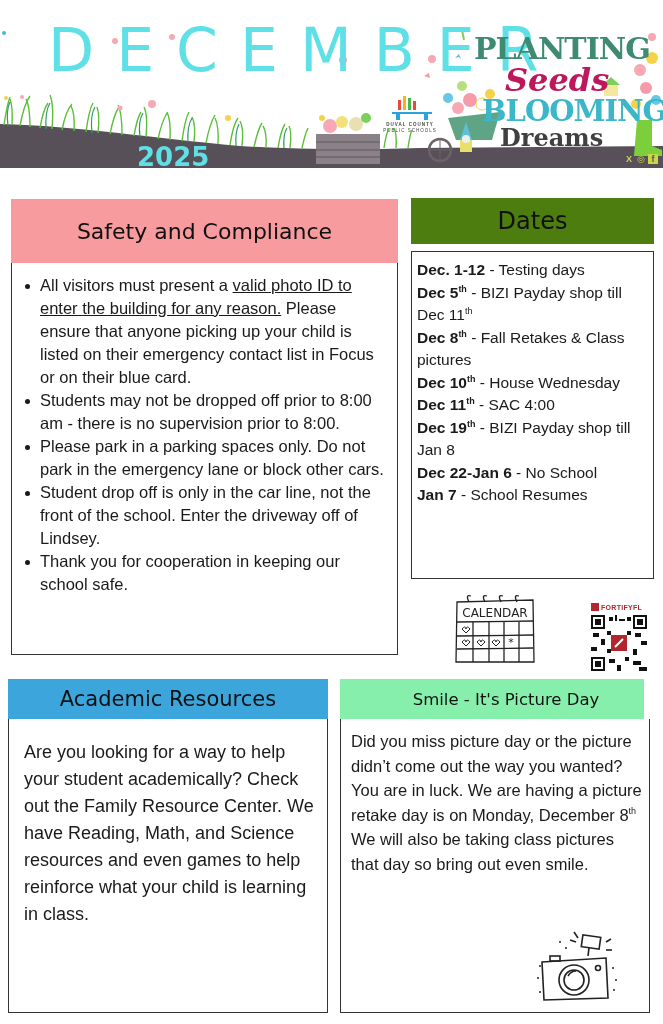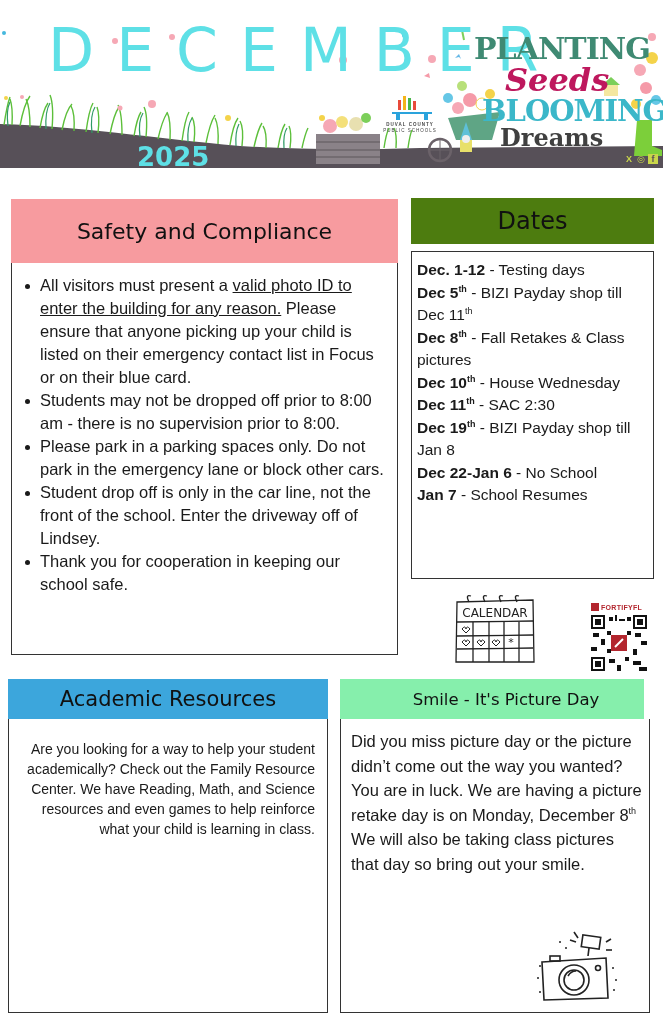--- a/index.html
+++ b/index.html
@@ -51,21 +51,21 @@
 
   
   .cal-icon { position: absolute; left: 453px; top: 594px; }
   .qr-wrap { position: absolute; left: 591px; top: 603px; width: 60px; }
   .qr-label { font-size: 7px; font-weight: bold; color: #b3262e; display: flex; align-items: center; gap: 2px; letter-spacing: 0.3px; }
   .qr-label .logo { display: inline-block; width: 8px; height: 8px; background: #b3262e; }
 
   
   .acad-hdr { left: 8px; top: 679px; width: 320px; height: 40px; background: #3ca6dc; font-size: 21px; }
   .acad-box { left: 8px; top: 719px; width: 320px; height: 294px; border-top: none; padding: 20px 12px 0 15px; }
-  .acad-box p { font-size: 14px; line-height: 20px; text-align: right; }
+  .acad-box p { font-size: 18px; line-height: 27px; }
 
   
   .pic-hdr { left: 340px; top: 679px; width: 304px; height: 40px; background: #86efac; font-size: 16.5px; padding-left: 28px; }
   .pic-box { left: 340px; top: 719px; width: 310px; height: 294px; border-top: none; padding: 10px 6px 0 10px; }
   .pic-box p { font-size: 16.5px; line-height: 24.5px; }
   .pic-box sup { font-size: 9px; line-height: 0; vertical-align: 7px; }
   .camera-icon { position: absolute; left: 536px; top: 930px; }
 </style>
 </head>
 <body>
@@ -226,21 +226,21 @@
 </div>
 
 <div class="hdr dates-hdr">
   <span>Dates</span>
 </div>
 <div class="box dates-box">
   <div class="date-line"><b>Dec.  1-12</b><span> - Testing days</span></div>
   <div class="date-line"><b>Dec 5</b><sup>th</sup><span> - BIZI Payday shop till Dec 11</span><sup class="n">th</sup></div>
   <div class="date-line"><b>Dec 8</b><sup>th</sup><span> - Fall Retakes &amp; Class pictures</span></div>
   <div class="date-line"><b>Dec 10</b><sup>th</sup><span> - House Wednesday</span></div>
-  <div class="date-line"><b>Dec 11</b><sup>th</sup><span> - SAC 2:30</span></div>
+  <div class="date-line"><b>Dec 11</b><sup>th</sup><span> - SAC 4:00</span></div>
   <div class="date-line"><b>Dec 19</b><sup>th</sup><span> - BIZI Payday shop till Jan 8</span></div>
   <div class="date-line"><b>Dec 22-Jan 6</b><span> - No School</span></div>
   <div class="date-line"><b>Jan 7</b><span> - School Resumes</span></div>
 </div>
 
 <svg class="cal-icon" width="84" height="70" viewBox="0 0 84 70">
   <g fill="none" stroke="#222" stroke-width="1.3">
     <path d="M4 8 L80 6 L81 68 L3 68 Z"></path>
     <path d="M16 8 q-4 -8 2 -6"></path>
       <path d="M32 8 q-4 -8 2 -6"></path>
@@ -315,21 +315,21 @@
 <div class="box acad-box">
   <p>Are you looking for a way to help your student academically?  Check out the Family Resource Center. We have Reading, Math, and Science resources and even games to help reinforce what your child is learning in class.</p>
 </div>
 
 <div class="hdr pic-hdr">
   <span>Smile  - It's Picture Day</span>
 </div>
 <div class="box pic-box">
   <p>
     <span>Did you miss picture day or the picture didn’t come out the way you wanted? You are in luck. We are having a picture retake day is on Monday, December 8</span><sup>th</sup><br>
-    <span>We will also be taking class pictures that day so bring out your smile.</span>
+    <span>We will also be taking class pictures that day so bring out even smile.</span>
   </p>
 </div>
 
 <svg class="camera-icon" width="84" height="76" viewBox="0 0 84 76">
   <g fill="none" stroke="#222" stroke-width="1.6">
     <rect x="46" y="6" width="18" height="12" transform="rotate(8 55 12)"></rect>
     <line x1="53" y1="18" x2="52" y2="26"></line>
     <path d="M6 32 L70 28 L72 68 L8 70 Z"></path>
     <rect x="14" y="26" width="10" height="5"></rect>
     <circle cx="38" cy="50" r="15"></circle>

